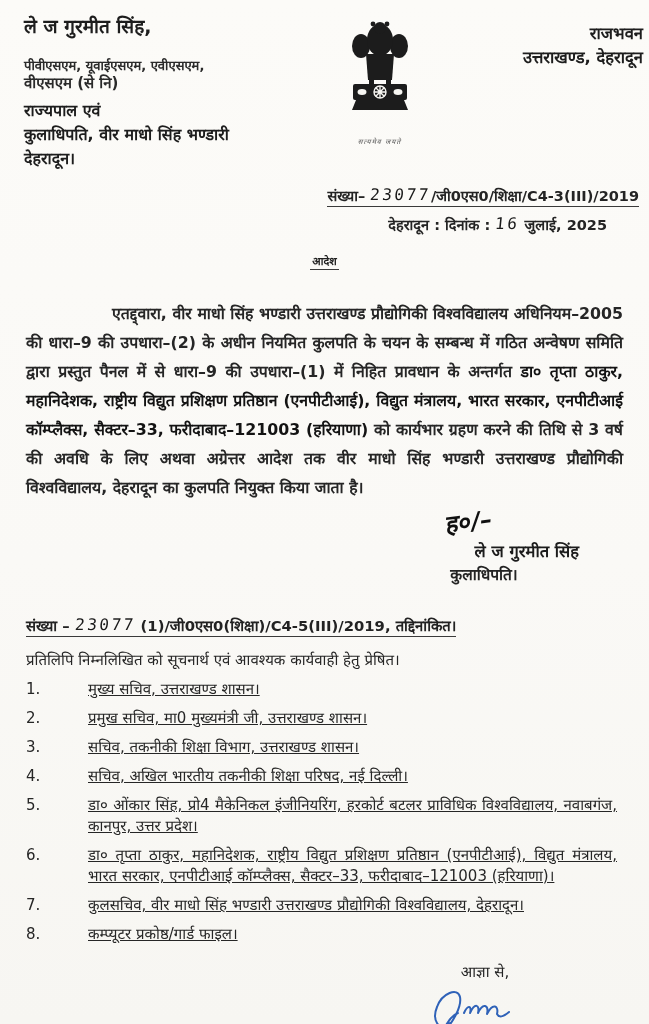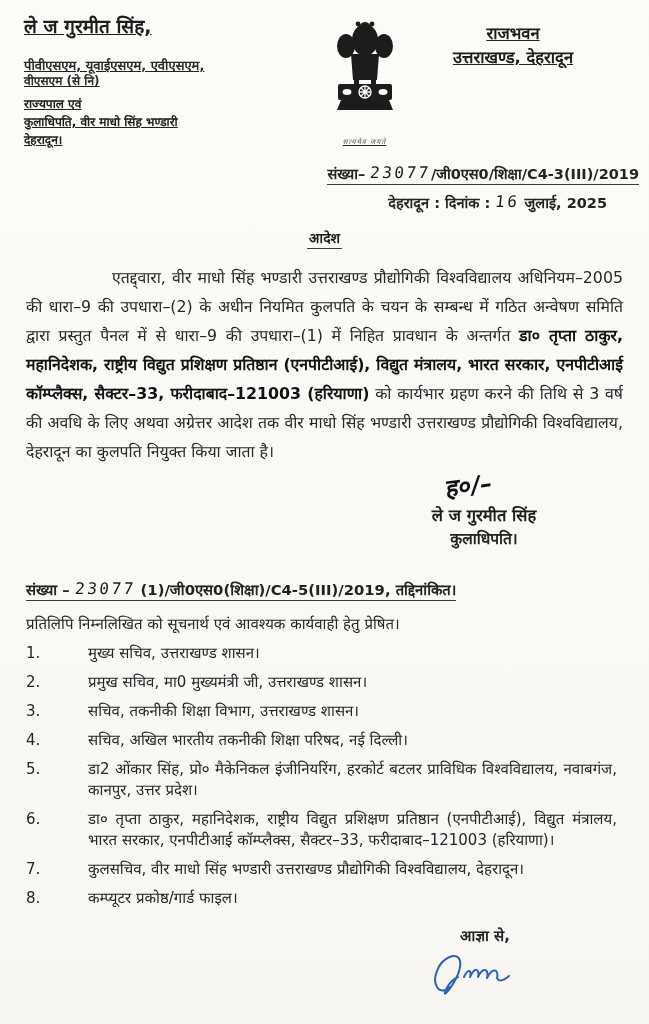--- a/index.html
+++ b/index.html
@@ -7,55 +7,55 @@
     position:relative;
     width:649px;height:1024px;
     margin:0 auto;
     background:linear-gradient(180deg,#fcfbf8 0%,#faf9f6 55%,#f7f6f2 100%);
     font-family:"DejaVu Sans","Liberation Sans",sans-serif;
     color:#222;
     overflow:hidden;
     box-sizing:border-box;
   }
   
-  .header{display:flex;justify-content:space-between;padding:14px 36px 0 24px;text-decoration:underline;}
+  .header{display:flex;justify-content:space-between;padding:14px 6px 0 24px;}
   .sender{width:292px;line-height:1.32;}
   .sender .name{font-size:19px;font-weight:bold;color:#1d1d1d;}
   .sender .honors{font-size:13px;font-weight:bold;color:#2a2a2a;margin-top:18px;}
-  .sender .honors2{font-size:12px;font-weight:bold;color:#2a2a2a;}
-  .sender .role{font-size:12px;font-weight:bold;color:#1d1d1d;margin-top:5px;line-height:1.5;}
+  .sender .honors2{font-size:15px;font-weight:bold;color:#2a2a2a;}
+  .sender .role{font-size:16px;font-weight:bold;color:#1d1d1d;margin-top:5px;line-height:1.5;}
   .emblem-wrap{width:90px;text-align:center;padding-top:2px;}
-  .office{width:200px;text-align:center;font-size:16.5px;font-weight:bold;color:#1d1d1d;line-height:1.45;padding-top:8px;}
+  .office{width:200px;text-align:right;font-size:16.5px;font-weight:bold;color:#1d1d1d;line-height:1.45;padding-top:8px;}
   .motto{font-size:7px;color:#555;letter-spacing:1px;margin-top:1px;font-style:italic;}
   
   .ref-block{margin:14px 10px 0 0;text-align:right;}
   .ref-line{display:inline-block;border-bottom:1.5px solid #3a3a3a;padding-bottom:1px;font-size:14.5px;font-weight:bold;color:#242424;}
   .date-line{margin:7px 4px 0 0;text-align:right;font-size:14.5px;font-weight:bold;color:#242424;padding-right:38px;}
   .hand{font-family:"DejaVu Sans Mono",monospace;font-weight:400;font-size:16px;letter-spacing:2.5px;display:inline-block;transform:skewX(-6deg) translateY(-1px);color:#1a1a1a;}
   
   .order-heading-row{text-align:center;margin-top:16px;}
-  .order-heading{display:inline-block;font-size:14px;font-weight:bold;border-bottom:1.5px solid #3a3a3a;padding:0 2px 1px;color:#1f1f1f;}
-  .order-para{margin:14px 26px 0 26px;font-size:15.8px;line-height:29px;text-align:justify;text-indent:86px;color:#262626;}
+  .order-heading{display:inline-block;font-size:11px;font-weight:bold;border-bottom:1.5px solid #3a3a3a;padding:0 2px 1px;color:#1f1f1f;}
+  .order-para{margin:29px 26px 0 26px;font-size:15.8px;line-height:29px;text-align:justify;text-indent:86px;color:#262626;font-weight:bold;}
   .order-para b{color:#131313;}
   
   .sig1{width:190px;margin:2px 70px 0 auto;text-align:center;}
   .sig1 .mark{font-size:24px;font-weight:bold;transform:rotate(-7deg) skewX(-10deg);display:inline-block;color:#101010;margin-left:-30px;}
-  .sig1 .name{font-size:16.5px;font-weight:bold;color:#1c1c1c;margin-top:2px;}
+  .sig1 .name{font-size:16.5px;font-weight:bold;color:#1c1c1c;margin-top:2px;text-align:right;}
   .sig1 .desig{font-size:15.5px;font-weight:bold;color:#242424;margin-top:1px;}
   
   .copy-ref-row{margin:30px 0 0 26px;}
   .copy-ref{display:inline-block;border-bottom:1.5px solid #3a3a3a;padding-bottom:1px;font-size:14.8px;font-weight:bold;color:#222;}
   .copy-intro{margin:12px 26px 0 26px;font-size:15px;font-weight:400;color:#262626;}
   .copy-list{margin:10px 26px 0 26px;}
   .copy-item{display:flex;margin-top:8px;font-size:15px;line-height:21px;color:#262626;}
   .copy-item .no{width:62px;flex:0 0 62px;font-weight:500;}
-  .copy-item .txt{flex:1;text-align:justify;padding-right:6px;}
+  .copy-item .txt{flex:1;text-align:justify;padding-right:6px;text-decoration:underline;}
   
   .sig2{width:230px;margin:16px 36px 0 auto;text-align:center;}
-  .sig2 .by-order{font-size:15px;font-weight:bold;color:#242424;text-align:center;padding-right:26px;}
+  .sig2 .by-order{font-size:15px;font-weight:normal;color:#242424;text-align:center;padding-right:26px;}
   .sig2 .scribble{margin:2px 0 0 0;}
 </style>
 </head>
 <body>
 
 <div class="page">
 
   <div class="header">
     <div class="sender">
       <div class="name">ले ज गुरमीत सिंह,</div>
@@ -151,21 +151,21 @@
     <div class="copy-item">
       <span class="no">3.</span>
       <span class="txt">सचिव, तकनीकी शिक्षा विभाग, उत्तराखण्ड शासन।</span>
     </div>
     <div class="copy-item">
       <span class="no">4.</span>
       <span class="txt">सचिव, अखिल भारतीय तकनीकी शिक्षा परिषद, नई दिल्ली।</span>
     </div>
     <div class="copy-item">
       <span class="no">5.</span>
-      <span class="txt">डा2 ओंकार सिंह, प्रो० मैकेनिकल इंजीनियरिंग, हरकोर्ट बटलर प्राविधिक विश्वविद्यालय, नवाबगंज, कानपुर, उत्तर प्रदेश।</span>
+      <span class="txt">डा० ओंकार सिंह, प्रो4 मैकेनिकल इंजीनियरिंग, हरकोर्ट बटलर प्राविधिक विश्वविद्यालय, नवाबगंज, कानपुर, उत्तर प्रदेश।</span>
     </div>
     <div class="copy-item">
       <span class="no">6.</span>
       <span class="txt">डा० तृप्ता ठाकुर, महानिदेशक, राष्ट्रीय विद्युत प्रशिक्षण प्रतिष्ठान (एनपीटीआई), विद्युत मंत्रालय, भारत सरकार, एनपीटीआई कॉम्प्लैक्स, सैक्टर–33, फरीदाबाद–121003 (हरियाणा)।</span>
     </div>
     <div class="copy-item">
       <span class="no">7.</span>
       <span class="txt">कुलसचिव, वीर माधो सिंह भण्डारी उत्तराखण्ड प्रौद्योगिकी विश्वविद्यालय, देहरादून।</span>
     </div>
     <div class="copy-item">

